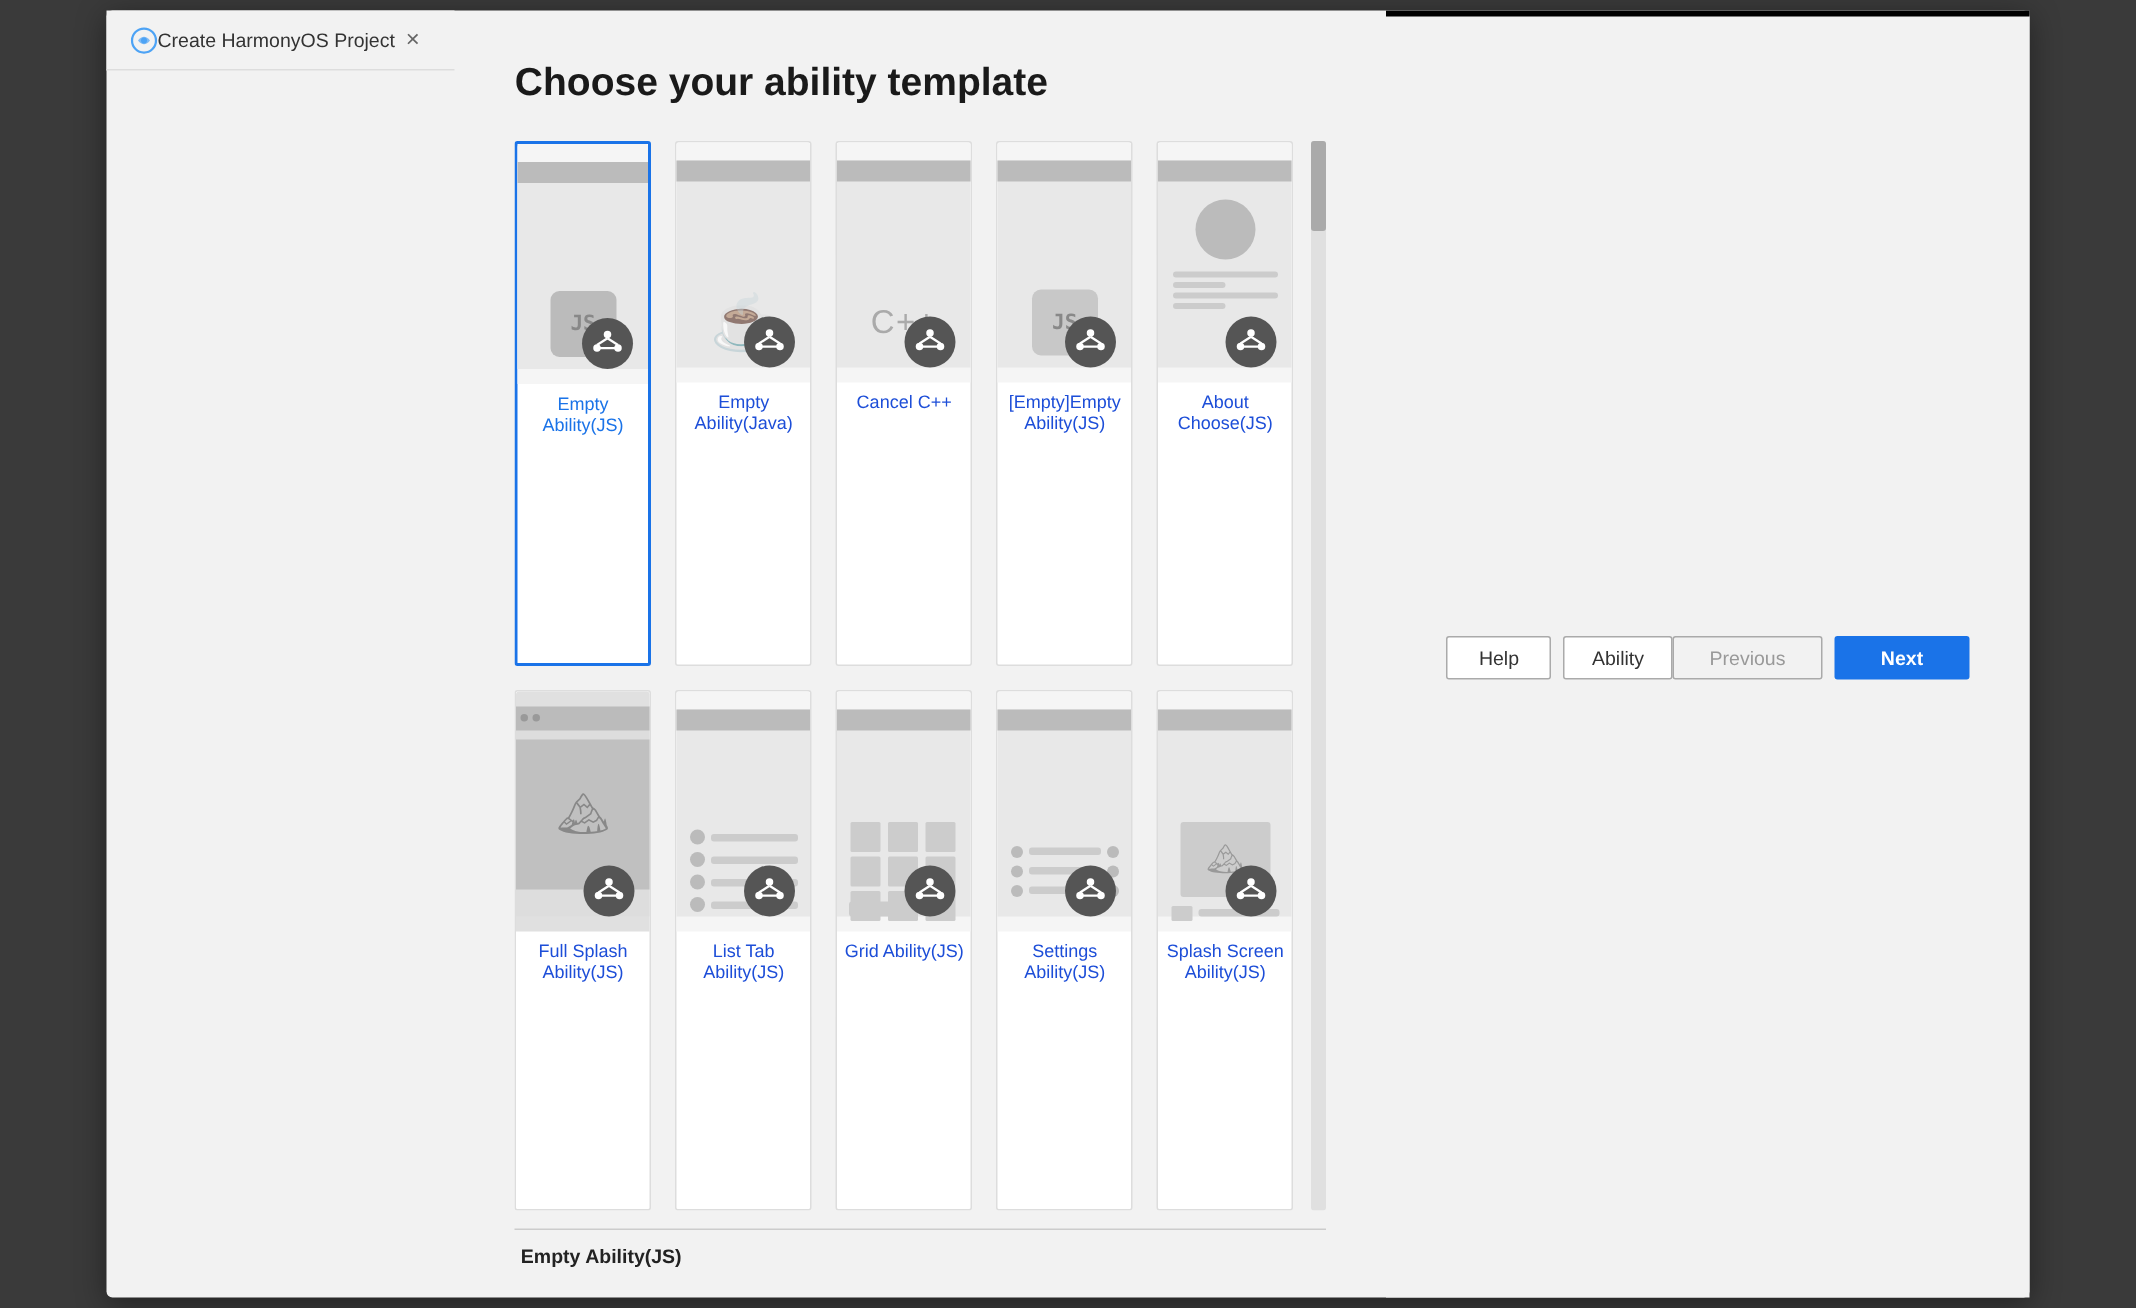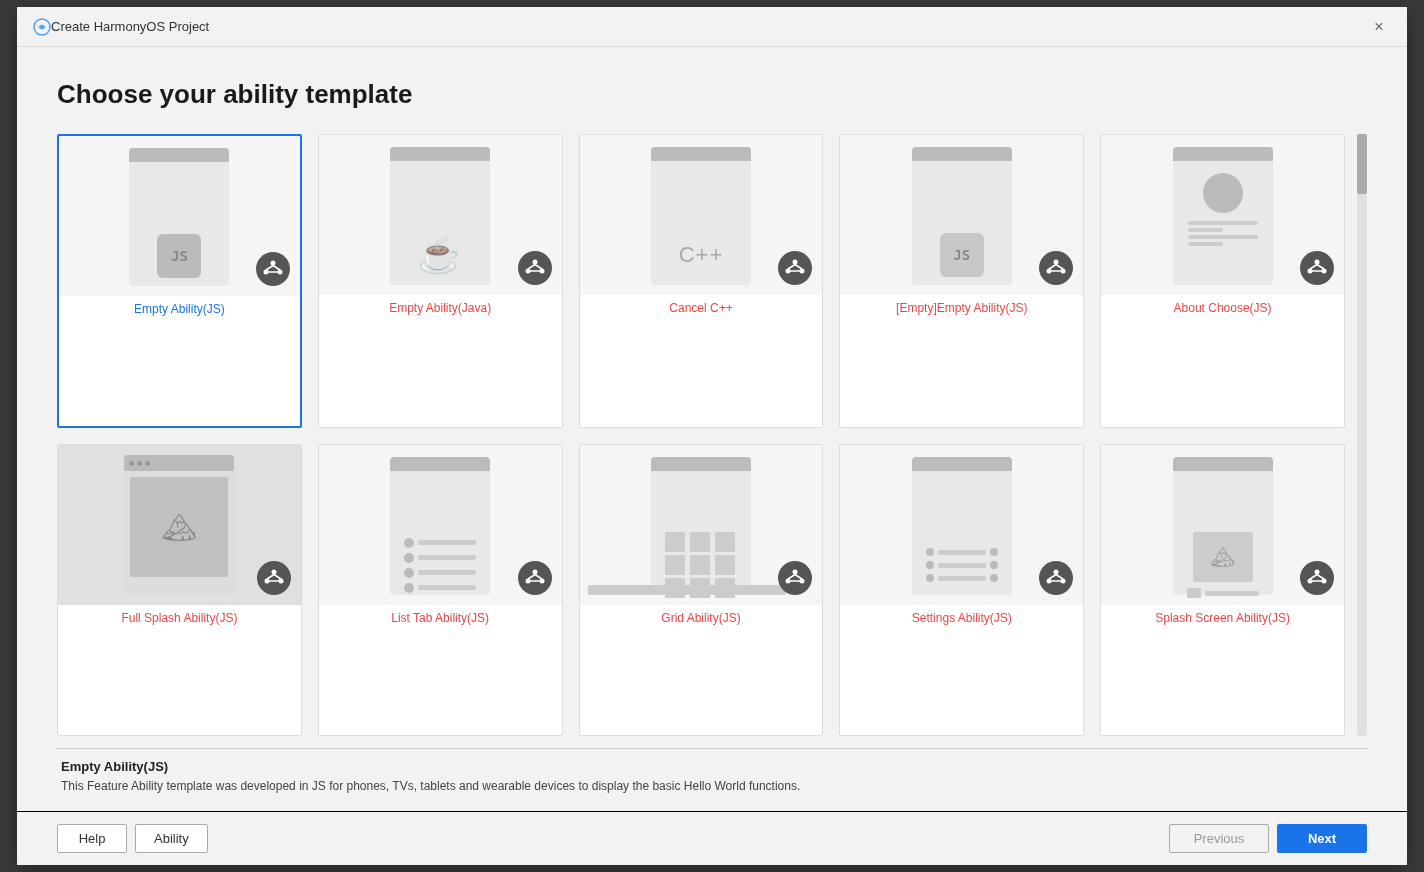--- a/index.html
+++ b/index.html
@@ -6,25 +6,25 @@
     body {
       background: #3a3a3a;
       display: flex;
       align-items: center;
       justify-content: center;
       height: 872px;
       font-family: 'Segoe UI', Arial, sans-serif;
     }
     .dialog {
       background: #f2f2f2;
-      width: 1390px;
+      width: 1282px;
       height: 858px;
       border-radius: 4px;
       display: flex;
-      flex-direction: column;
+      flex-direction: row;
       position: relative;
       box-shadow: 0 4px 20px rgba(0,0,0,0.4);
     }
     .titlebar {
       display: flex;
       align-items: center;
       padding: 10px 16px;
       background: #f2f2f2;
       border-bottom: 1px solid #ddd;
       height: 40px;
@@ -85,21 +85,21 @@
       align-items: center;
       padding-bottom: 8px;
       position: relative;
     }
     .template-card.selected {
       border: 2px solid #1a73e8;
       border-radius: 2px;
     }
     .template-card-label {
       font-size: 12px;
-      color: #ef4444;
+      color: #1d4ed8;
       text-align: center;
       margin-top: 6px;
       padding: 0 4px;
     }
     .template-card.selected .template-card-label {
       color: #1a73e8;
     }
     .card-preview {
       width: 100%;
       height: 160px;
@@ -330,21 +330,21 @@
     .info-desc {
       font-size: 12px;
       color: #444;
       line-height: 1.4;
     }
     
     .footer {
       display: flex;
       align-items: center;
       padding: 12px 40px;
-      border-top: 1px solid #000000;
+      border-top: 4px solid #000000;
       background: #f2f2f2;
     }
     .footer-left {
       display: flex;
       gap: 8px;
     }
     .btn-outline {
       padding: 6px 18px;
       border: 1px solid #aaa;
       background: #fff;
@@ -698,21 +698,20 @@
       </div>
 
       <div class="scrollbar-track">
         <div class="scrollbar-thumb"></div>
       </div>
     </div>
 
     <div class="divider"></div>
     <div class="info-section">
       <div class="info-title">Empty Ability(JS)</div>
-      <div class="info-desc">This Feature Ability template was developed in JS for phones, TVs, tablets and wearable devices to display the basic Hello World functions.</div>
     </div>
   </div>
 
   <div class="footer">
     <div class="footer-left">
       <button class="btn-outline">Help</button>
       <button class="btn-outline">Ability</button>
     </div>
     <div class="footer-right">
       <button class="btn-prev">Previous</button>

